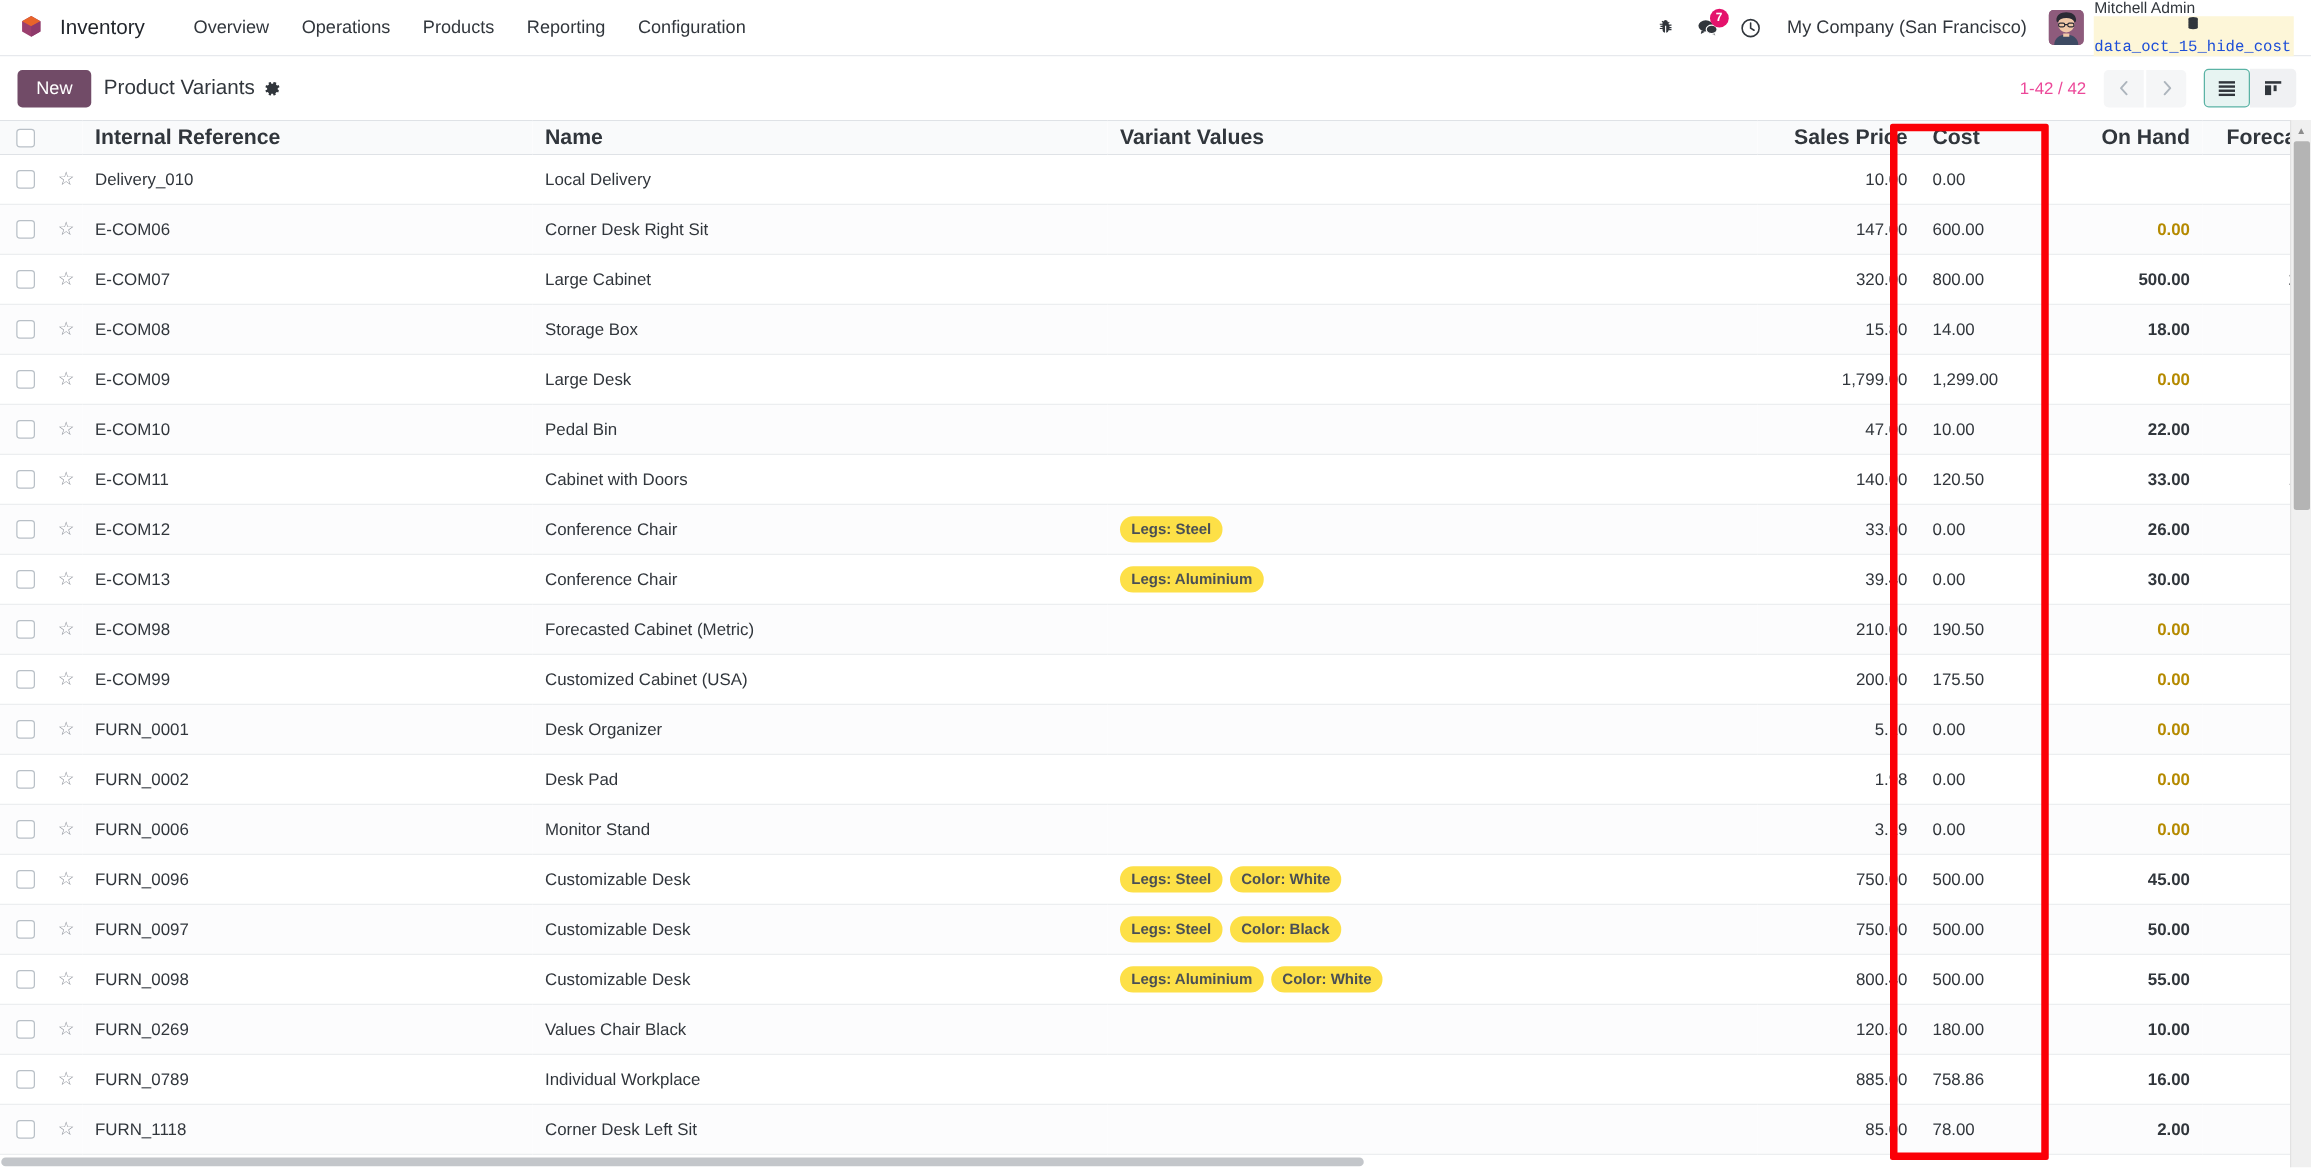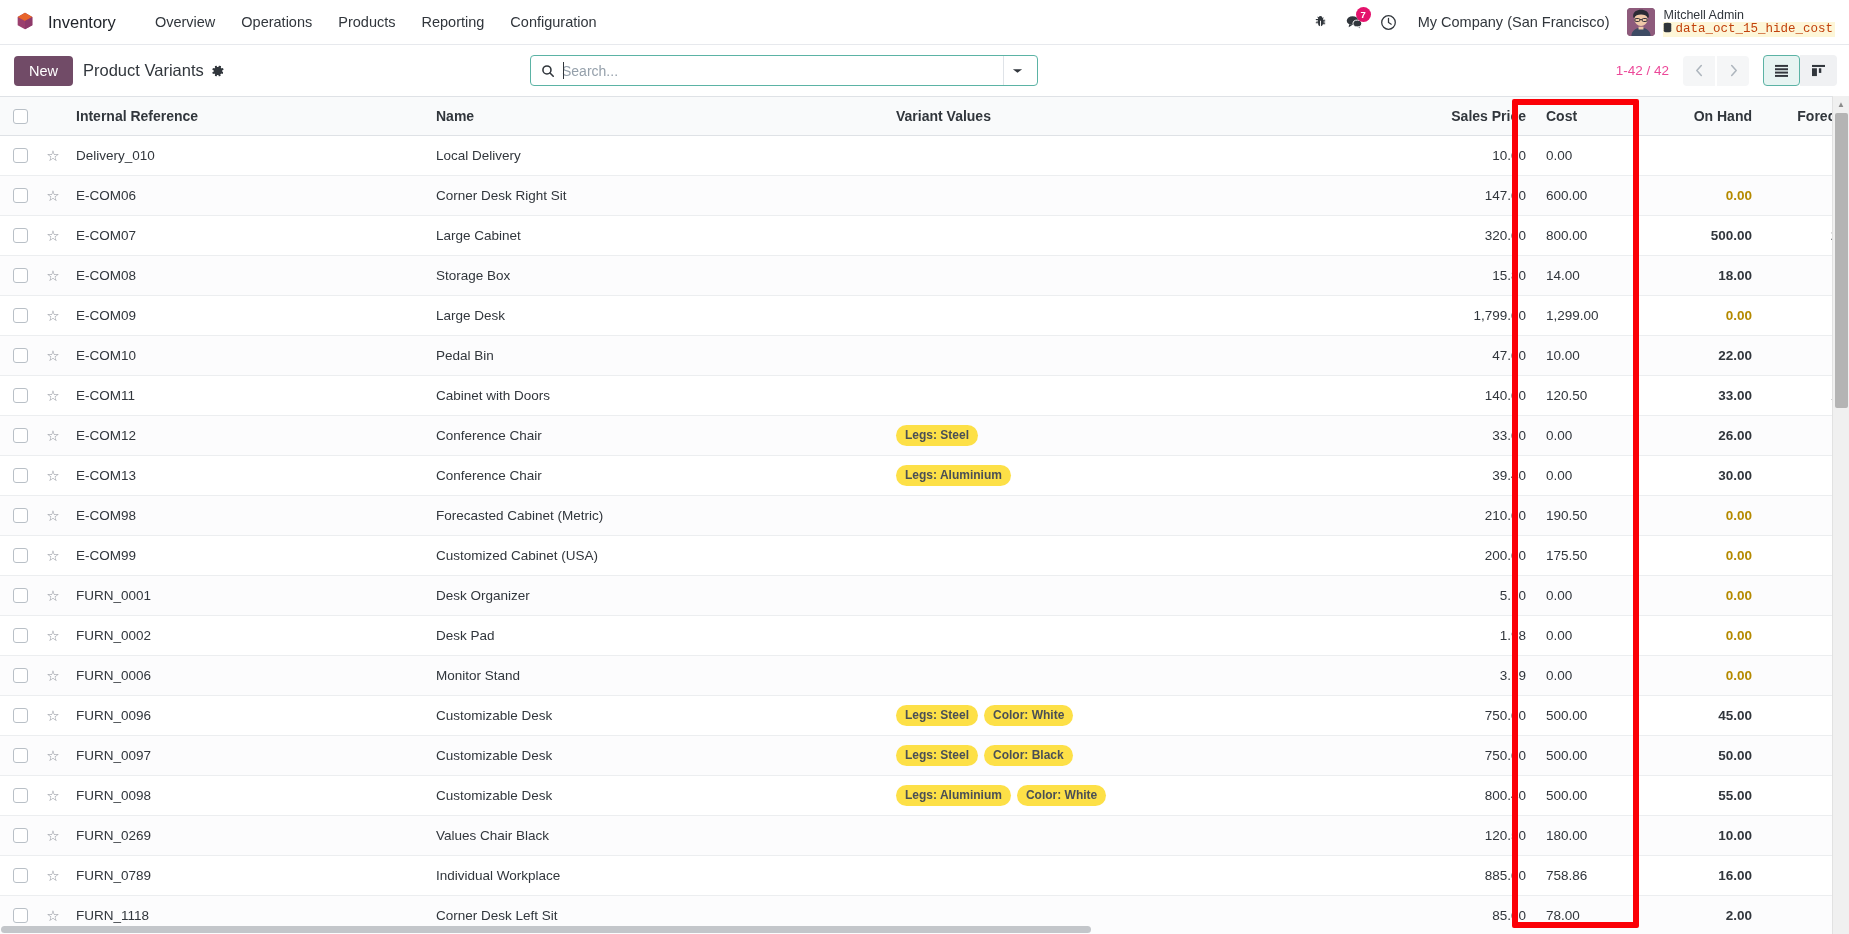--- a/index.html
+++ b/index.html
@@ -57,24 +57,25 @@
     display:flex; align-items:center; gap:8px;
     padding-left:6px; cursor:pointer;
   }
   .avatar {
     width:28px; height:28px; border-radius:4px; overflow:hidden;
     flex:0 0 auto; background:#7e4a6c; position:relative;
   }
   .user-text { display:flex; flex-direction:column; line-height:1.12; }
   .user-name { font-size:12.5px; color:#31363c; white-space:nowrap; }
   .user-db {
-    font-size:12.5px; color:#c2410c; background:#fdf6d8;
+    font-size:12.5px; color:#1d4ed8; background:#fdf6d8;
     font-family:"Liberation Mono", monospace;
     white-space:nowrap; display:flex; align-items:center; gap:3px;
     padding:0 2px 0 0;
+    flex-direction:column;
   }
 
   
   .cp {
     height:51px; width:100%;
     display:flex; align-items:center;
     background:#ffffff; padding:0 12px 0 14px;
     position:relative; z-index:20;
   }
   .btn-new {
@@ -139,22 +140,22 @@
   }
 
   
   .table-area {
     position:absolute; top:96px; left:0;
     width:1849px; height:838px;
     overflow:hidden; background:#fff;
   }
   table.olist { width:1832px; border-collapse:collapse; table-layout:fixed; }
   table.olist thead th {
-    background:#f9fafb; font-size:14px; font-weight:700;
-    color:#31363c; height:39px; padding:0 10px;
+    background:#f9fafb; font-size:17px; font-weight:700;
+    color:#31363c; height:27px; padding:0 10px;
     border-bottom:1px solid #dfe2e6; border-top:1px solid #dfe2e6;
     text-align:left; white-space:nowrap; cursor:pointer;
     position:relative;
   }
   table.olist tbody td {
     font-size:13.5px; color:#31363c; height:40px;
     padding:0 10px; border-bottom:1px solid #eceef0;
     white-space:nowrap; overflow:hidden;
   }
   tbody tr:nth-child(even) { background:#fcfcfd; }
@@ -313,35 +314,20 @@
   <div class="breadcrumb-title">
     <span>Product Variants</span>
     <span class="gear-btn">
       <svg viewBox="0 0 16 16" width="14" height="14" fill="#31363c">
         <path d="M8 5.2a2.8 2.8 0 1 0 0 5.6 2.8 2.8 0 0 0 0-5.6zm0 4.2a1.4 1.4 0 1 1 0-2.8 1.4 1.4 0 0 1 0 2.8z"></path>
         <path d="M14 9.1l-1.2-.3a4.9 4.9 0 0 0 0-1.6l1.2-.3a.4.4 0 0 0 .3-.5l-.4-1.4a.4.4 0 0 0-.5-.3l-1.2.4a4.9 4.9 0 0 0-1.1-1.1l.4-1.2a.4.4 0 0 0-.3-.5L9.3 1.9a.4.4 0 0 0-.5.3l-.3 1.2a4.9 4.9 0 0 0-1.6 0L6.6 2.2a.4.4 0 0 0-.5-.3l-1.4.4a.4.4 0 0 0-.3.5l.4 1.2a4.9 4.9 0 0 0-1.1 1.1l-1.2-.4a.4.4 0 0 0-.5.3L1.6 6.4a.4.4 0 0 0 .3.5l1.2.3a4.9 4.9 0 0 0 0 1.6l-1.2.3a.4.4 0 0 0-.3.5l.4 1.4a.4.4 0 0 0 .5.3l1.2-.4a4.9 4.9 0 0 0 1.1 1.1l-.4 1.2a.4.4 0 0 0 .3.5l1.4.4a.4.4 0 0 0 .5-.3l.3-1.2a4.9 4.9 0 0 0 1.6 0l.3 1.2a.4.4 0 0 0 .5.3l1.4-.4a.4.4 0 0 0 .3-.5l-.4-1.2a4.9 4.9 0 0 0 1.1-1.1l1.2.4a.4.4 0 0 0 .5-.3l.4-1.4a.4.4 0 0 0-.3-.5z"></path>
       </svg>
     </span>
   </div>
 
-  <div class="searchwrap">
-    <span class="search-icon">
-      <svg viewBox="0 0 16 16" width="14" height="14" fill="none" stroke="#31363c" stroke-width="1.8">
-        <circle cx="6.8" cy="6.8" r="4.6"></circle>
-        <path d="M10.3 10.3L14 14" stroke-linecap="round"></path>
-      </svg>
-    </span>
-    <span class="search-caret"></span>
-    <input class="search-input" placeholder="Search..." style="">
-    <span class="search-toggle">
-      <svg viewBox="0 0 12 8" width="11" height="8" fill="#31363c">
-          <path d="M1 2l5 4 5-4z"></path>
-        </svg>
-    </span>
-  </div>
 
   <div class="cp-right">
     <div class="pager-text">1-42 / 42</div>
     <div class="pager-btns">
       <div class="pager-btn">
         <svg viewBox="0 0 10 14" width="9" height="13" fill="none" stroke="#adb5bd" stroke-width="1.7">
             <path d="M7 1.5L2 7l5 5.5" stroke-linecap="round" stroke-linejoin="round"></path>
           </svg>
       </div>
       <div class="pager-btn">

